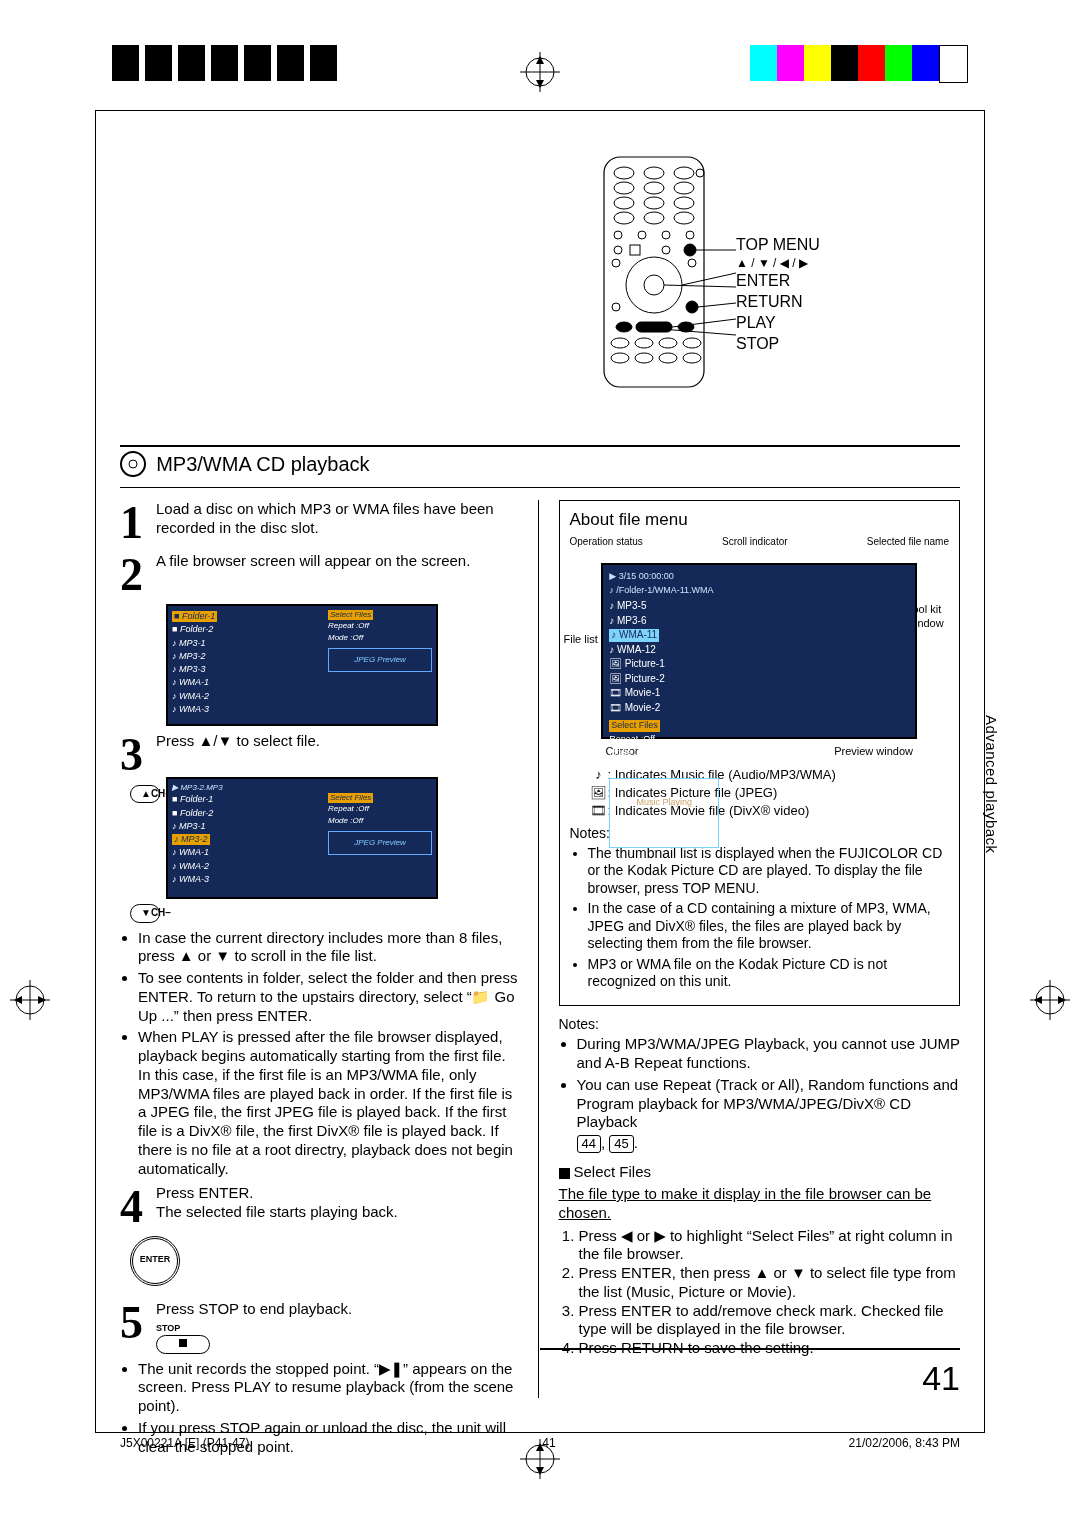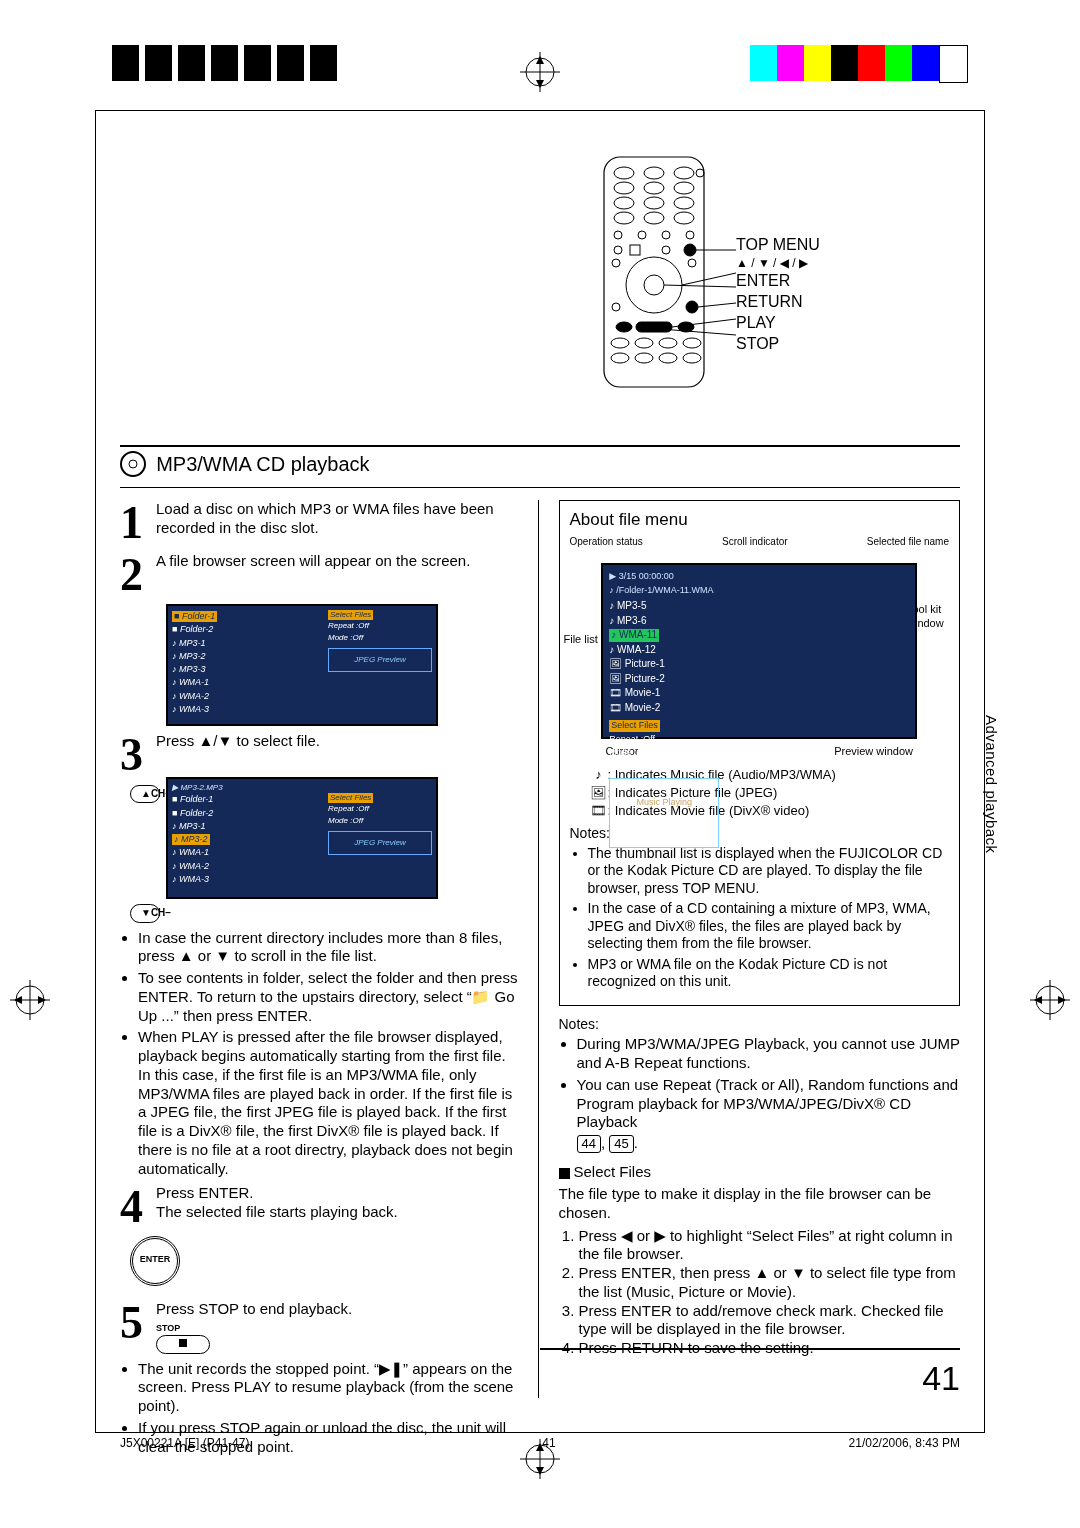--- a/index.html
+++ b/index.html
@@ -54,21 +54,21 @@
   .enter-btn{display:inline-block;border:3px double #000;border-radius:50%;width:44px;height:44px;line-height:40px;text-align:center;font-size:9px;font-weight:bold;}
   
   .fm-box{border:1px solid #000;padding:8px 10px;font-size:14px;margin-bottom:10px;}
   .fm-title{font-size:17px;margin-bottom:6px;}
   .fm-labels{font-size:10px;display:flex;justify-content:space-between;margin-bottom:14px;color:#000;}
   .fm-screen{border:2px solid #000;background:#142958;color:#fff;font-size:10px;padding:6px 6px 6px 6px;height:160px;position:relative;margin:0 auto 6px auto;width:300px;}
   .fm-top{font-size:9px;color:#cfe3ff;margin-bottom:3px;}
   .fm-cols{display:flex;gap:4px;height:120px;flex-direction:column;}
   .fm-files{flex:1;}
   .fm-files .row{padding:1px 0;white-space:nowrap;}
-  .fm-files .sel{background:#22c55e;color:#142958;padding:0 2px;display:inline-block;}
+  .fm-files .sel{background:#7dd3fc;color:#142958;padding:0 2px;display:inline-block;}
   .fm-tool{width:110px;font-size:9px;}
   .fm-tool .trow{padding:1px 0;}
   .fm-tool .thl{background:#e8a000;color:#142958;padding:0 2px;display:inline-block;}
   .fm-prev{border:1px solid #7dd3fc;height:50px;margin-top:6px;text-align:center;color:#c8a26a;font-size:9px;padding-top:18px;}
   .fm-guides{font-size:11px;display:flex;justify-content:space-between;margin:2px 36px 8px 36px;}
   .legend{font-size:13px;margin:2px 0 2px 20px;}
   .legend span.sym{display:inline-block;width:18px;text-align:center;}
   .notes-h{font-size:14px;margin-top:6px;}
   .boxref{display:inline-block;border:1px solid #000;padding:0 4px;border-radius:3px;font-size:13px;}
   .sqblk{display:inline-block;width:11px;height:11px;background:#000;vertical-align:middle;margin-right:4px;}
@@ -365,21 +365,21 @@
             <li>During MP3/WMA/JPEG Playback, you cannot use JUMP and A-B Repeat functions.</li>
             <li>You can use Repeat (Track or All), Random functions and Program playback for MP3/WMA/JPEG/DivX® CD Playback</li>
           </ul>
         <div style="margin:-4px 0 10px 18px;">
           <span class="boxref">44</span>,
           <span class="boxref">45</span>.
         </div>
 
         <div>
           <div><span class="sqblk"></span><span>Select Files</span></div>
-          <div style="margin:3px 0 4px 0;">The file type to make it display in the file browser can be chosen.</div>
+          <div style="margin:3px 0 4px 0;text-decoration:underline;">The file type to make it display in the file browser can be chosen.</div>
           <ol id="sfsteps" style="margin:0 0 0 20px;padding:0;">
               <li>Press ◀ or ▶ to highlight “Select Files” at right column in the file browser.</li>
               <li>Press ENTER, then press ▲ or ▼ to select file type from the list (Music, Picture or Movie).</li>
               <li>Press ENTER to add/remove check mark. Checked file type will be displayed in the file browser.</li>
               <li>Press RETURN to save the setting.</li>
             </ol>
         </div>
       </div>
     </div>
 

